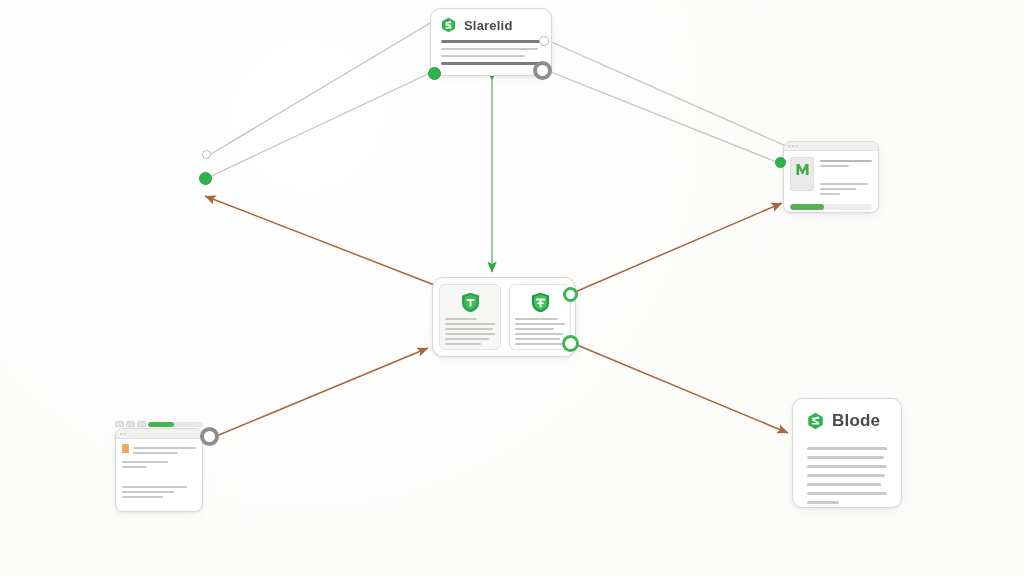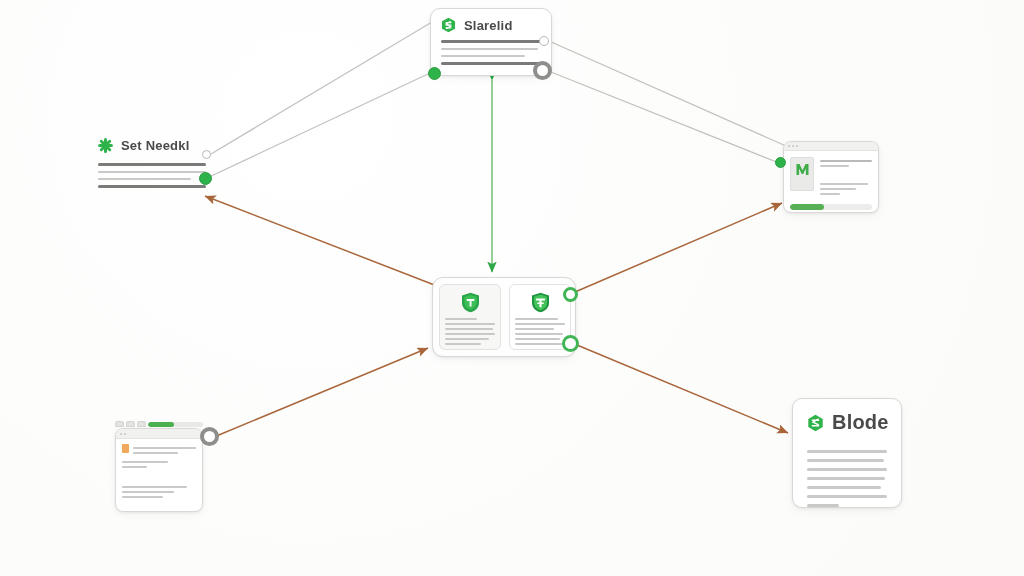--- a/index.html
+++ b/index.html
@@ -25,21 +25,21 @@
     border-radius:10px;
     box-shadow:0 1px 3px rgba(0,0,0,.07), 0 3px 10px rgba(0,0,0,.04);
     box-sizing:border-box;
   }
   .node.flat{border-radius:8px;}
   .node-head{display:flex;align-items:center;gap:8px;}
   .node-title{
     font-size:13px;font-weight:bold;color:#4a4a4a;letter-spacing:.2px;
     white-space:nowrap;
   }
-  .node-title.sm{font-size:20px;}
+  .node-title.sm{font-size:17px;}
 
   
   .ln{height:3px;border-radius:2px;background:#b9b9b7;margin:5px 0;}
   .ln.dark{background:#7a7a78;height:3px;}
   .ln.thin{height:2px;background:#c9c9c7;}
   .lines{margin-top:6px;}
 
   
   .ico{display:inline-block;line-height:0;}
 
@@ -154,41 +154,20 @@
       <span class="node-title">Slarelid</span>
     </div>
     <div class="lines">
       <div class="ln dark" style="width:100%"></div>
       <div class="ln thin" style="width:97%"></div>
       <div class="ln thin" style="width:84%"></div>
       <div class="ln dark" style="width:100%"></div>
     </div>
   </div>
 
-  <div id="node-setneedkl">
-    <div class="node-head">
-      <span class="ico">
-        <svg width="15" height="15" viewBox="0 0 15 15">
-          <g stroke="#2eb34a" stroke-width="3" stroke-linecap="round">
-            <line x1="7.5" y1="1.6" x2="7.5" y2="13.4"></line>
-            <line x1="1.6" y1="7.5" x2="13.4" y2="7.5"></line>
-            <line x1="3.3" y1="3.3" x2="11.7" y2="11.7"></line>
-            <line x1="11.7" y1="3.3" x2="3.3" y2="11.7"></line>
-          </g>
-        </svg>
-      </span>
-      <span class="node-title">Set Needkl</span>
-    </div>
-    <div class="lines">
-      <div class="ln dark" style="width:100%"></div>
-      <div class="ln thin" style="width:100%"></div>
-      <div class="ln thin" style="width:86%"></div>
-      <div class="ln dark" style="width:100%"></div>
-    </div>
-  </div>
 
   <div class="node flat" id="node-browser-right">
     <div class="winbar">
       <span class="wdot"></span>
       <span class="wdot"></span>
       <span class="wdot"></span>
     </div>
     <div class="winbody">
       <div class="thumb">
         <svg width="15" height="13" viewBox="0 0 15 13">

